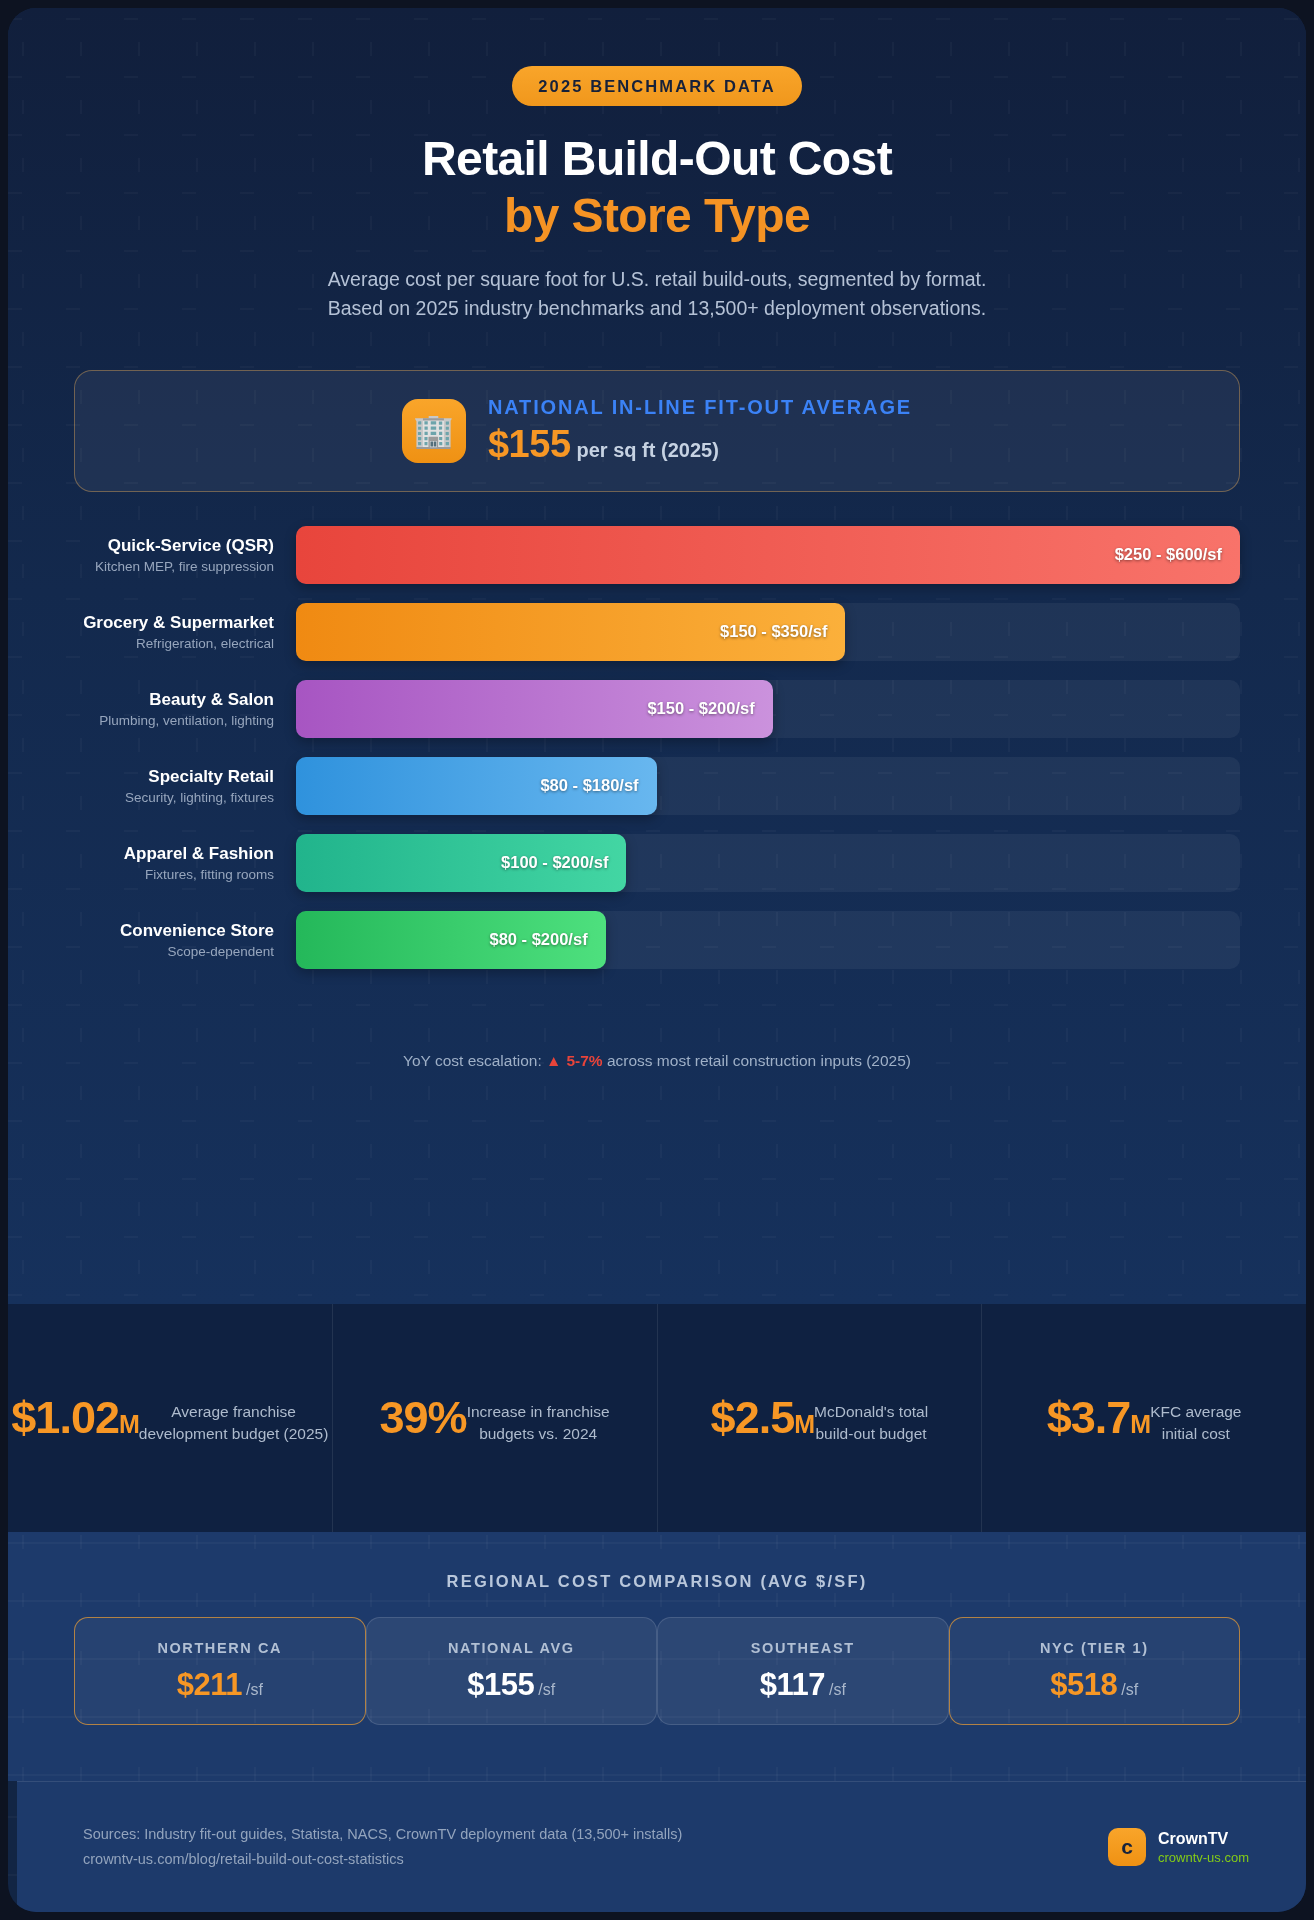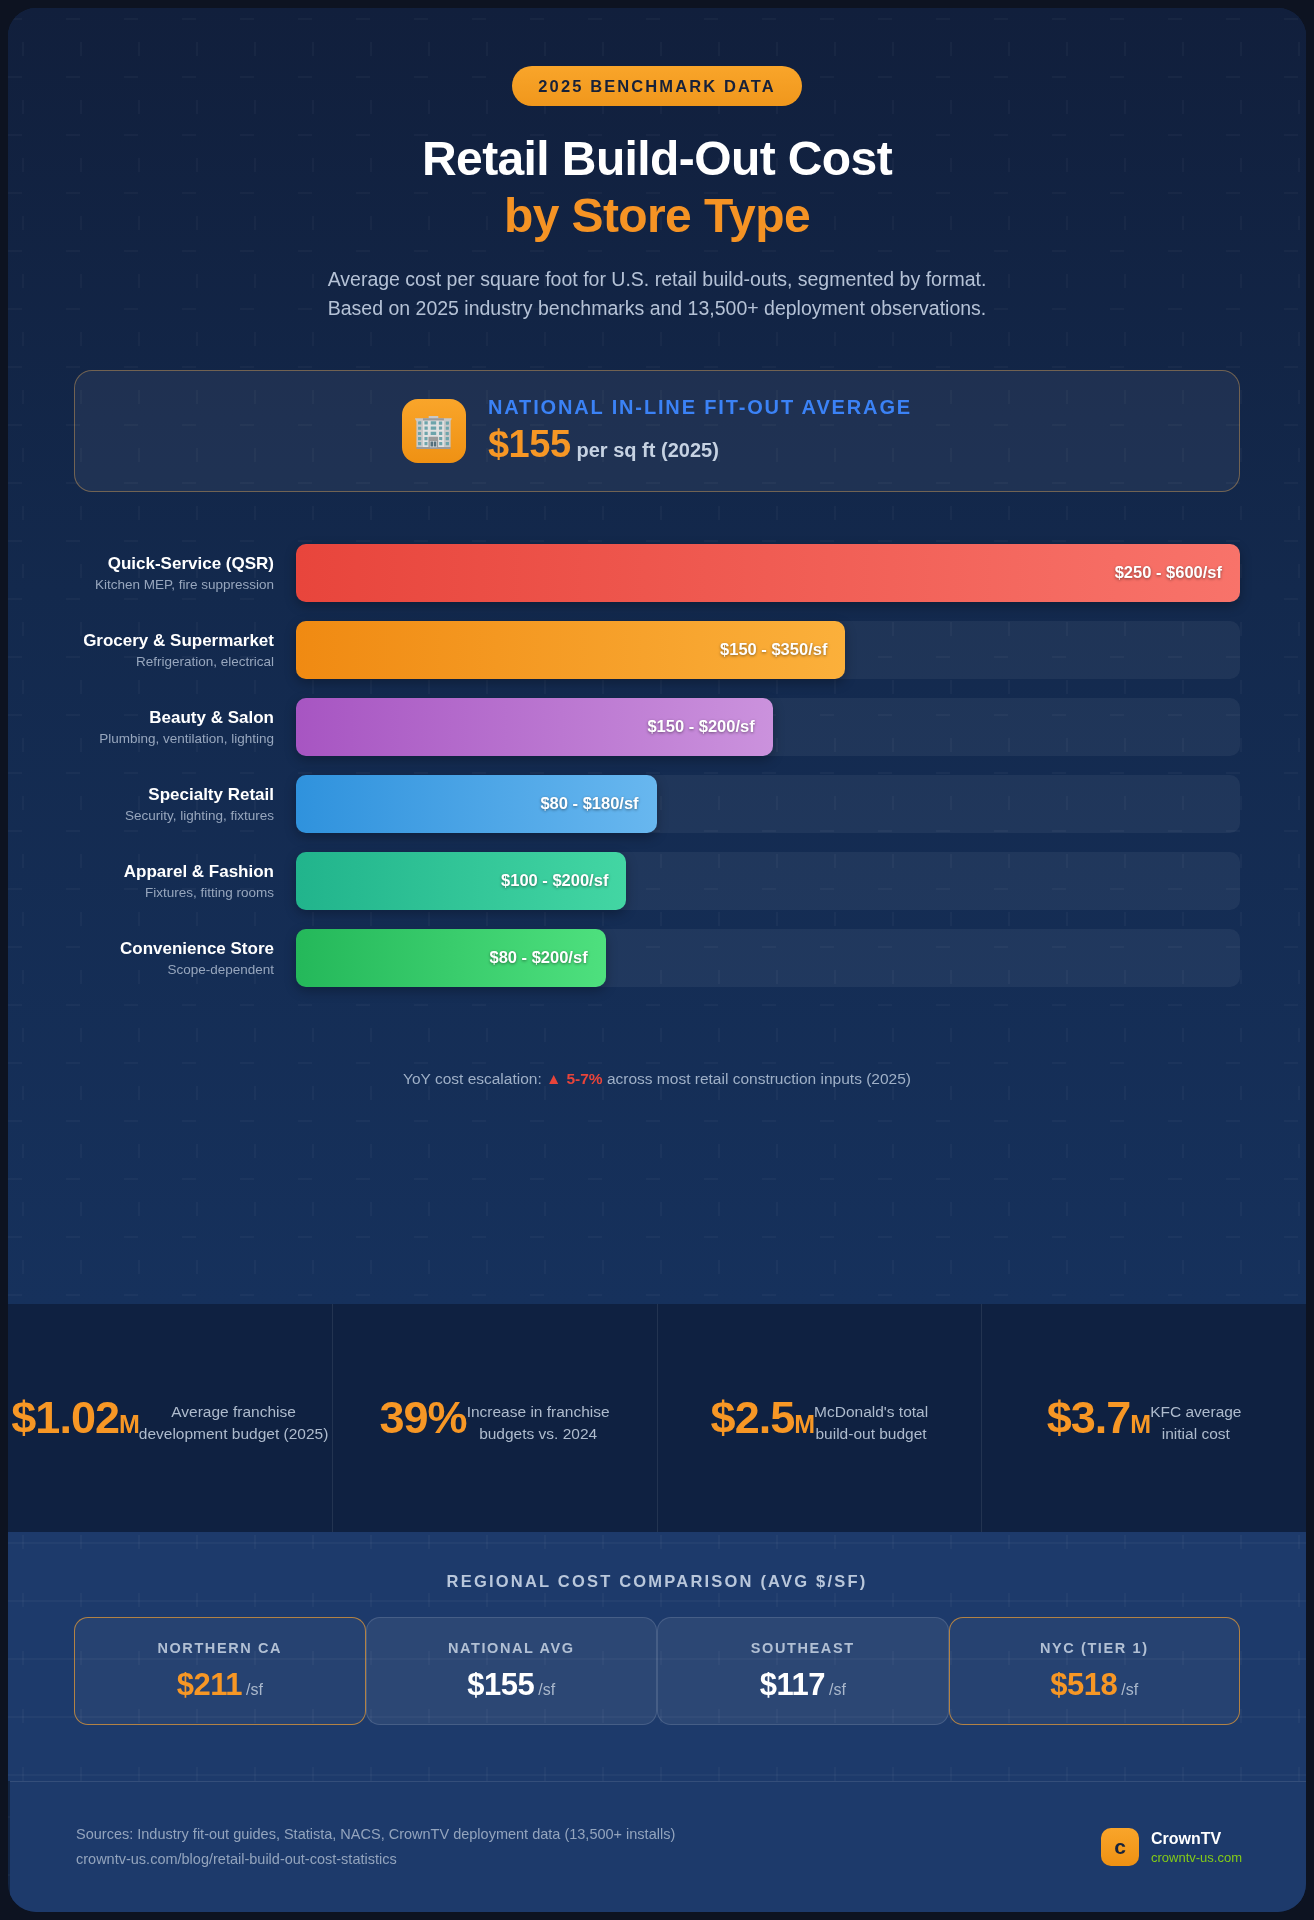--- a/index.html
+++ b/index.html
@@ -73,21 +73,21 @@
     background: linear-gradient(180deg,#f9a52a,#ef9113);
     display:flex; align-items:center; justify-content:center;
     font-size: 33px; line-height:1;
   }
   .nat-label { color:#3b82f6; font-size: 20px; font-weight: bold; letter-spacing: 1.85px; }
   .nat-value { margin-top: 4px; }
   .nat-num { color:#f79725; font-size: 38px; font-weight: bold; letter-spacing:-0.5px; }
   .nat-unit { color:#c6d2e2; font-size: 20px; font-weight: bold; margin-left: 6px; }
 
   
-  .bars { margin: 42px 0 0; padding: 10px 66px; }
+  .bars { margin: 24px 0 0; padding: 10px 66px; }
   .bar-row { display:flex; align-items:center; height: 58px; margin-bottom: 19px; }
   .bar-labels { width: 222px; text-align: right; padding-right: 22px; }
   .bar-name { color:#ffffff; font-size: 17px; font-weight: bold; }
   .bar-sub  { color:#97a6bd; font-size: 13.5px; margin-top: 3px; }
   .bar-track {
     position: relative; flex: 1; height: 58px;
     background: rgba(255,255,255,.055);
     border-radius: 10px;
   }
   .bar-fill {
@@ -131,21 +131,21 @@
   }
   .reg-card.hl { background: rgba(255,255,255,.045); border-color: rgba(226,152,54,.75); }
   .reg-region { color:#b2c0d4; font-size: 14.5px; font-weight:bold; letter-spacing:1.6px; }
   .reg-val { margin-top: 11px; }
   .reg-num { color:#ffffff; font-size: 31px; font-weight:bold; letter-spacing:-0.5px; }
   .reg-card.hl .reg-num { color:#f79725; }
   .reg-unit { color:#a9b7cb; font-size: 16px; margin-left: 4px; }
 
   
   .footer {
-    position:absolute; left:2px; top: 1773px; width:100%; height: 131px;
+    position:absolute; left:9px; top: 1773px; width:100%; height: 131px;
     background:#1d3a6b; border-top: 1px solid rgba(255,255,255,.10);
     display:flex; align-items:center; justify-content:space-between;
     padding: 0 66px;
   }
   .src-line { color:#93a4bd; font-size: 14.5px; line-height: 1.75; }
   .brand { display:flex; align-items:center; gap: 12px; }
   .brand-mark {
     width: 38px; height: 38px; border-radius: 10px;
     background: linear-gradient(180deg,#f9a52a,#ef9113);
     color:#17233c; font-size: 21px; font-weight:bold;

